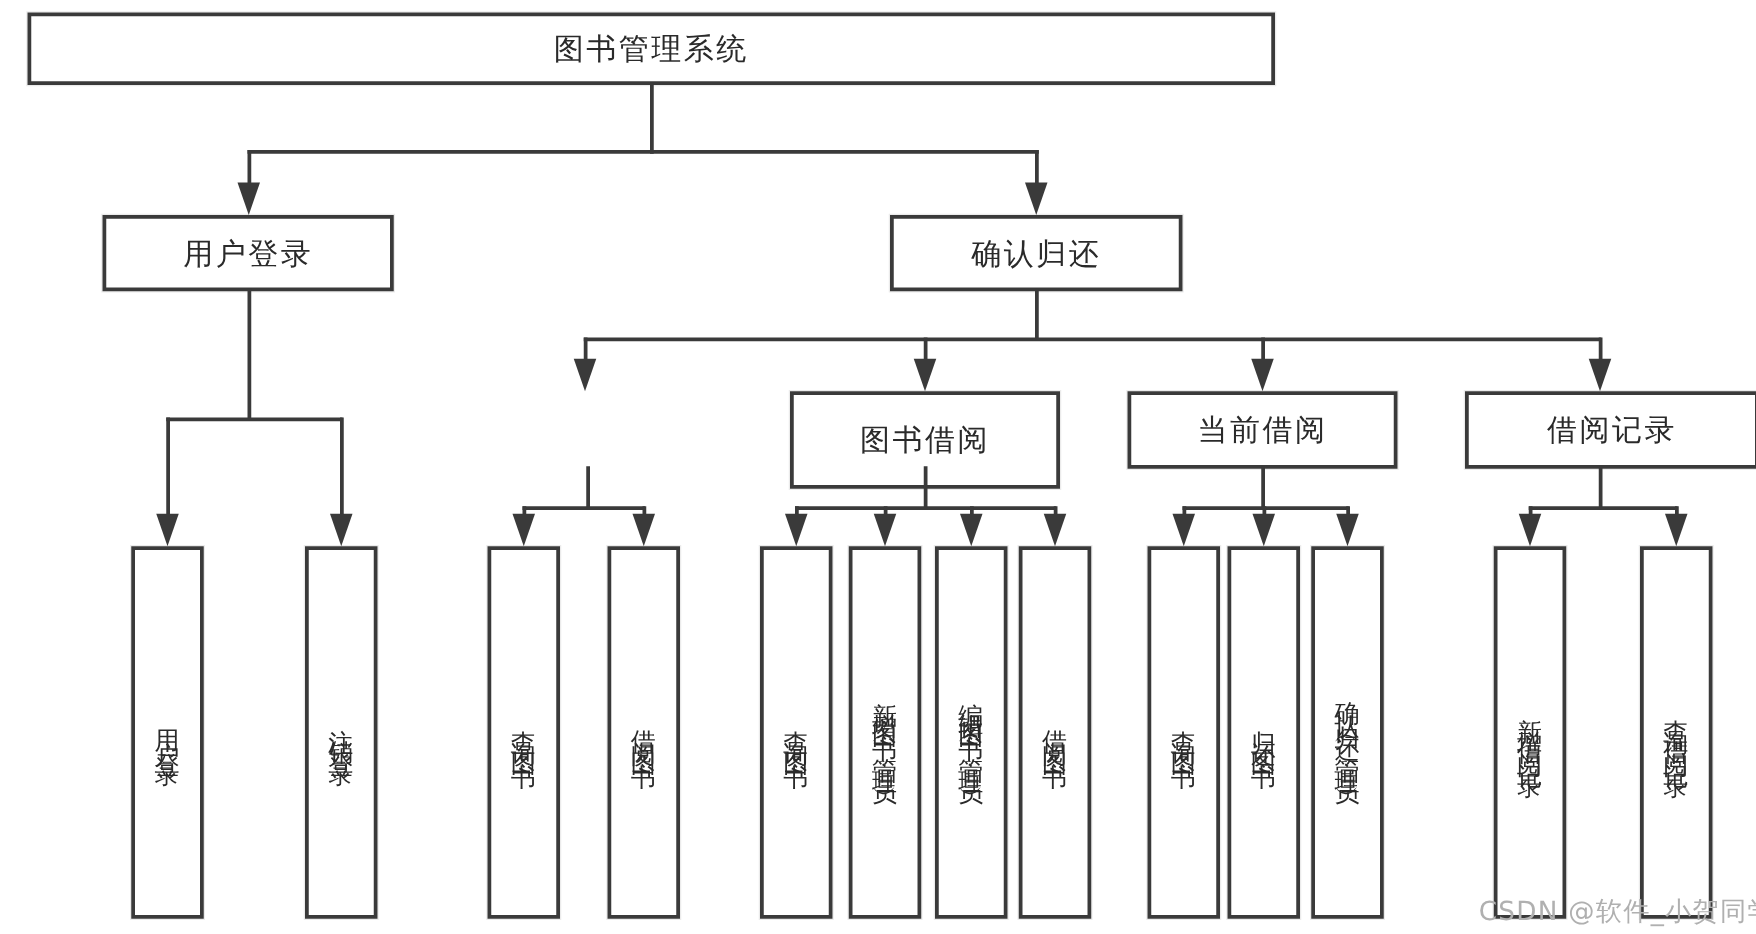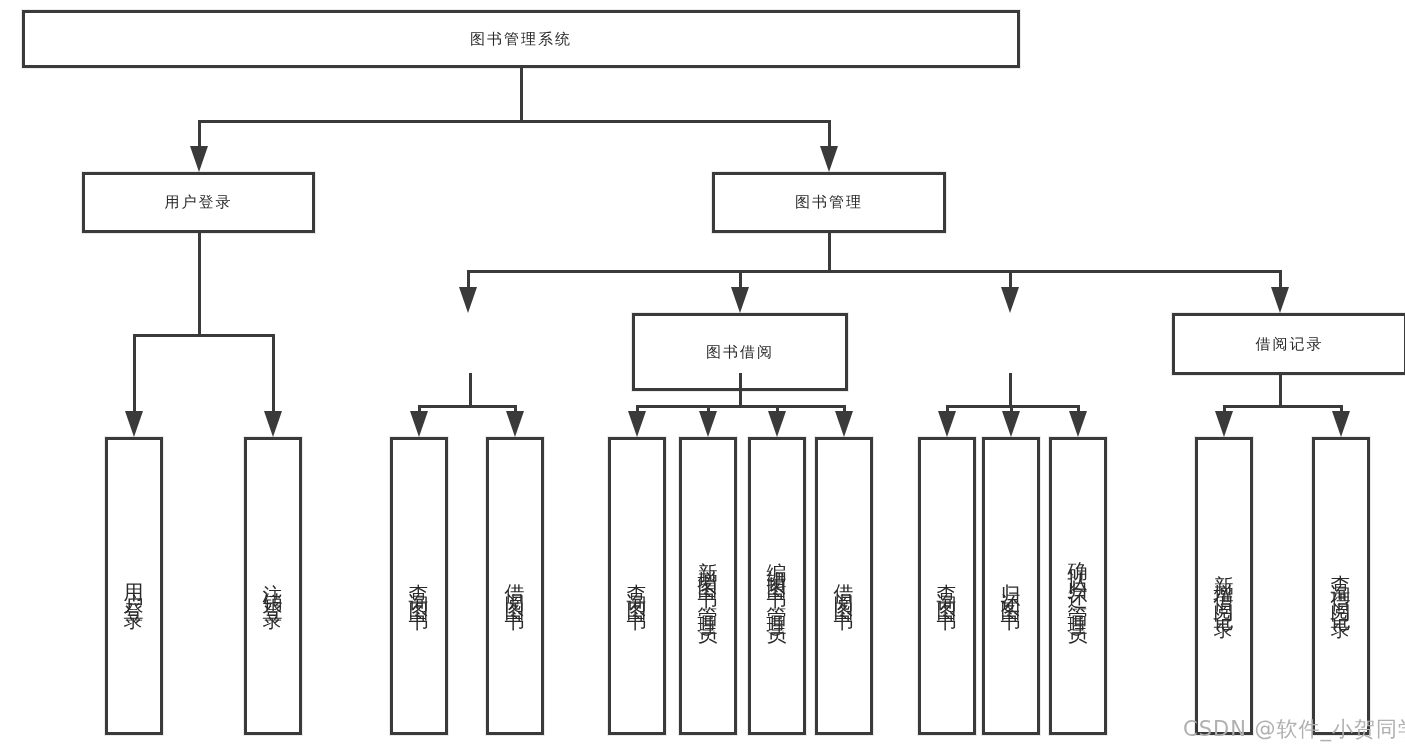--- a/index.html
+++ b/index.html
@@ -10,21 +10,21 @@
   }
   html,body{margin:0;padding:0;background:var(--color-background);}
   .canvas{
     position:relative;width:1405px;height:747px;background:var(--color-background);
     font-family:"DejaVu Sans","Liberation Sans",sans-serif;overflow:hidden;
   }
   .node{
     position:absolute;box-sizing:border-box;background:#fff;
     border:3px solid var(--color-line);
     display:flex;align-items:center;justify-content:center;
-    font-size:15px;color:var(--color-text);letter-spacing:2px;
+    font-size:24px;color:var(--color-text);letter-spacing:2px;
     box-shadow:0 0 0 1px rgba(0,0,0,0.08);
     white-space:nowrap;
   }
   .vnode{
     writing-mode:vertical-lr;
     font-size:20px;letter-spacing:9px;white-space:normal;
     line-height:1;
   }
   .line{position:absolute;background:var(--color-line);}
   .arrow{
@@ -45,41 +45,42 @@
   <div class="node" style="left:22px;top:10px;width:998px;height:58px">图书管理系统</div>
 
   <div class="line" style="left:520px;top:66px;width:3px;height:57px"></div>
   <div class="line" style="left:198px;top:120px;width:633px;height:3px"></div>
   <div class="line" style="left:198px;top:120px;width:3px;height:28px"></div>
   <div class="line" style="left:828px;top:120px;width:3px;height:28px"></div>
   <div class="arrow" style="left:190px;top:146px"></div>
   <div class="arrow" style="left:820px;top:146px"></div>
 
   <div class="node" style="left:82px;top:172px;width:233px;height:61px">用户登录</div>
-  <div class="node" style="left:712px;top:172px;width:234px;height:61px">图书管理</div>
+  <div class="node" style="left:712px;top:172px;width:234px;height:61px">确认归还</div>
 
   <div class="line" style="left:198px;top:231px;width:3px;height:105px"></div>
   <div class="line" style="left:133px;top:334px;width:141px;height:3px"></div>
   <div class="line" style="left:133px;top:334px;width:3px;height:80px"></div>
   <div class="line" style="left:272px;top:334px;width:3px;height:80px"></div>
   <div class="arrow" style="left:125px;top:411px"></div>
   <div class="arrow" style="left:264px;top:411px"></div>
 
   <div class="line" style="left:828px;top:231px;width:3px;height:41px"></div>
   <div class="line" style="left:467px;top:270px;width:814px;height:3px"></div>
   <div class="line" style="left:467px;top:270px;width:3px;height:19px"></div>
   <div class="line" style="left:739px;top:270px;width:3px;height:19px"></div>
   <div class="line" style="left:1009px;top:270px;width:3px;height:19px"></div>
   <div class="line" style="left:1279px;top:270px;width:3px;height:19px"></div>
   <div class="arrow" style="left:459px;top:287px"></div>
   <div class="arrow" style="left:731px;top:287px"></div>
   <div class="arrow" style="left:1001px;top:287px"></div>
   <div class="arrow" style="left:1271px;top:287px"></div>
 
   <div class="node" style="left:632px;top:313px;width:216px;height:78px">图书借阅</div>
+  <div class="node" style="left:902px;top:313px;width:216px;height:62px">当前借阅</div>
   <div class="node" style="left:1172px;top:313px;width:235px;height:62px">借阅记录</div>
 
   <div class="line" style="left:469px;top:373px;width:3px;height:34px"></div>
   <div class="line" style="left:739px;top:373px;width:3px;height:34px"></div>
   <div class="line" style="left:1009px;top:373px;width:3px;height:34px"></div>
   <div class="line" style="left:1279px;top:373px;width:3px;height:34px"></div>
 
   <div class="line" style="left:418px;top:405px;width:98px;height:3px"></div>
   <div class="line" style="left:418px;top:405px;width:3px;height:9px"></div>
   <div class="line" style="left:514px;top:405px;width:3px;height:9px"></div>

